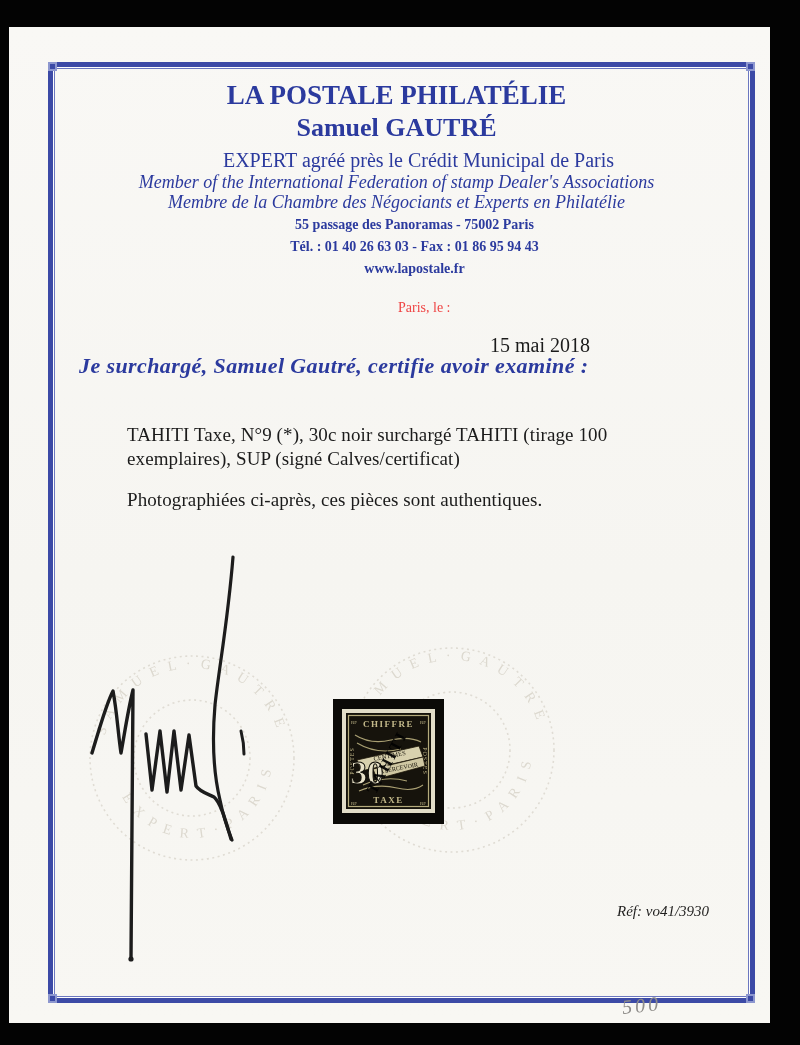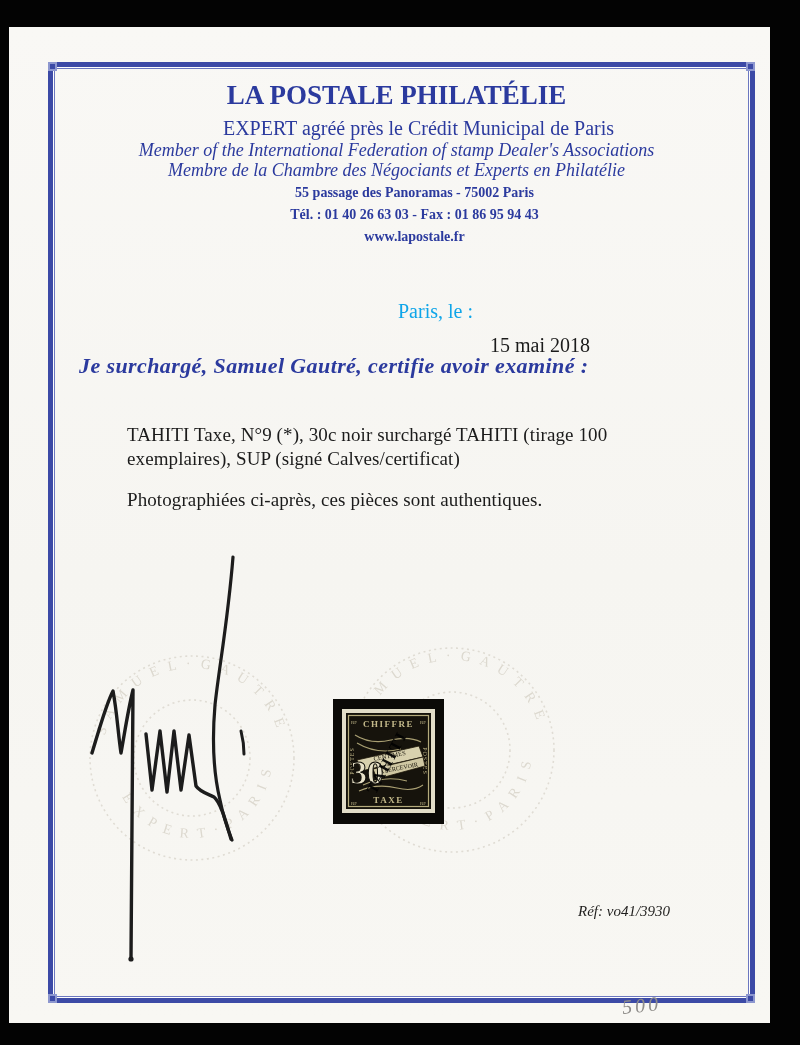--- a/index.html
+++ b/index.html
@@ -10,26 +10,26 @@
   .frame{position:absolute;left:48px;top:62px;width:697px;height:931px;
          border:5px solid #3c4aa6;box-shadow:inset 0 0 0 1px #fdfdfd, inset 0 0 0 2px #6b77c0;}
   .corner{position:absolute;width:9px;height:9px;background:#3c4aa6;box-shadow:inset 0 0 0 2px #8d97cf;}
   .header{position:absolute;left:48px;top:80px;width:697px;text-align:center;color:#2b3a9e;font-family:Liberation Serif, serif;}
   .title{font-size:27px;font-weight:bold;line-height:31px;}
   .expert-name{font-size:26px;font-weight:bold;line-height:30px;margin-top:2px;}
   .line-expert{font-size:20px;line-height:24px;margin-top:5px;padding-left:44px;}
   .line-italic{font-size:18px;font-style:italic;line-height:20px;}
   .line-bold{font-size:14px;font-weight:bold;line-height:22px;padding-left:36px;}
   .gap-sm{margin-top:2px;}
-  .paris-le{position:absolute;left:398px;top:300px;font-size:20px;color:#0ea5e9;}
+  .paris-le{position:absolute;left:398px;top:300px;font-size:14px;color:#ef4444;}
   .date{position:absolute;left:490px;top:334px;font-size:20px;color:#1b1b1b;}
   .certify{position:absolute;left:79px;top:353px;font-size:22px;font-weight:bold;
            font-style:italic;color:#2b3a9e;letter-spacing:0.4px;}
   .body-text{position:absolute;left:127px;font-size:19px;color:#1b1b1b;letter-spacing:0.1px;}
-  .ref{position:absolute;left:578px;top:903px;font-size:15px;font-style:italic;color:#201f1e;}
+  .ref{position:absolute;left:617px;top:903px;font-size:15px;font-style:italic;color:#201f1e;}
   .price{position:absolute;left:622px;top:994px;font-size:20px;font-style:italic;color:#8f8d8a;
          letter-spacing:3px;transform:rotate(-6deg);}
   .overlay{position:absolute;left:0;top:0;width:800px;height:1045px;pointer-events:none;}
   .stamp{position:absolute;left:333px;top:699px;width:111px;height:125px;}
 </style>
 </head>
 <body>
 
 <div class="page">
   <div class="paper"></div>
@@ -56,20 +56,21 @@
     <g fill="#dad6cc" font-family="Liberation Serif, serif" font-size="14" letter-spacing="3" opacity="0.9">
       <text><textPath href="#sealTopL" startOffset="8%">S A M U E L · G A U T R E</textPath></text>
       <text><textPath href="#sealBotL" startOffset="16%">E X P E R T · P A R I S</textPath></text>
       <text><textPath href="#sealTopR" startOffset="8%">S A M U E L · G A U T R E</textPath></text>
       <text><textPath href="#sealBotR" startOffset="16%">E X P E R T · P A R I S</textPath></text>
     </g>
   </svg>
 
   <div class="header">
     <div class="title">LA POSTALE PHILATÉLIE</div>
+    <div class="expert-name">Samuel GAUTRÉ</div>
     <div class="line-expert">EXPERT agréé près le Crédit Municipal de Paris</div>
     <div class="line-italic">Member of the International Federation of stamp Dealer's Associations</div>
     <div class="line-italic">Membre de la Chambre des Négociants et Experts en Philatélie</div>
     <div class="line-bold gap-sm">55 passage des Panoramas - 75002 Paris</div>
     <div class="line-bold">Tél. : 01 40 26 63 03 - Fax : 01 86 95 94 43</div>
     <div class="line-bold">www.lapostale.fr</div>
   </div>
 
   <div class="paris-le">Paris, le :</div>
   <div class="date">15 mai 2018</div>

